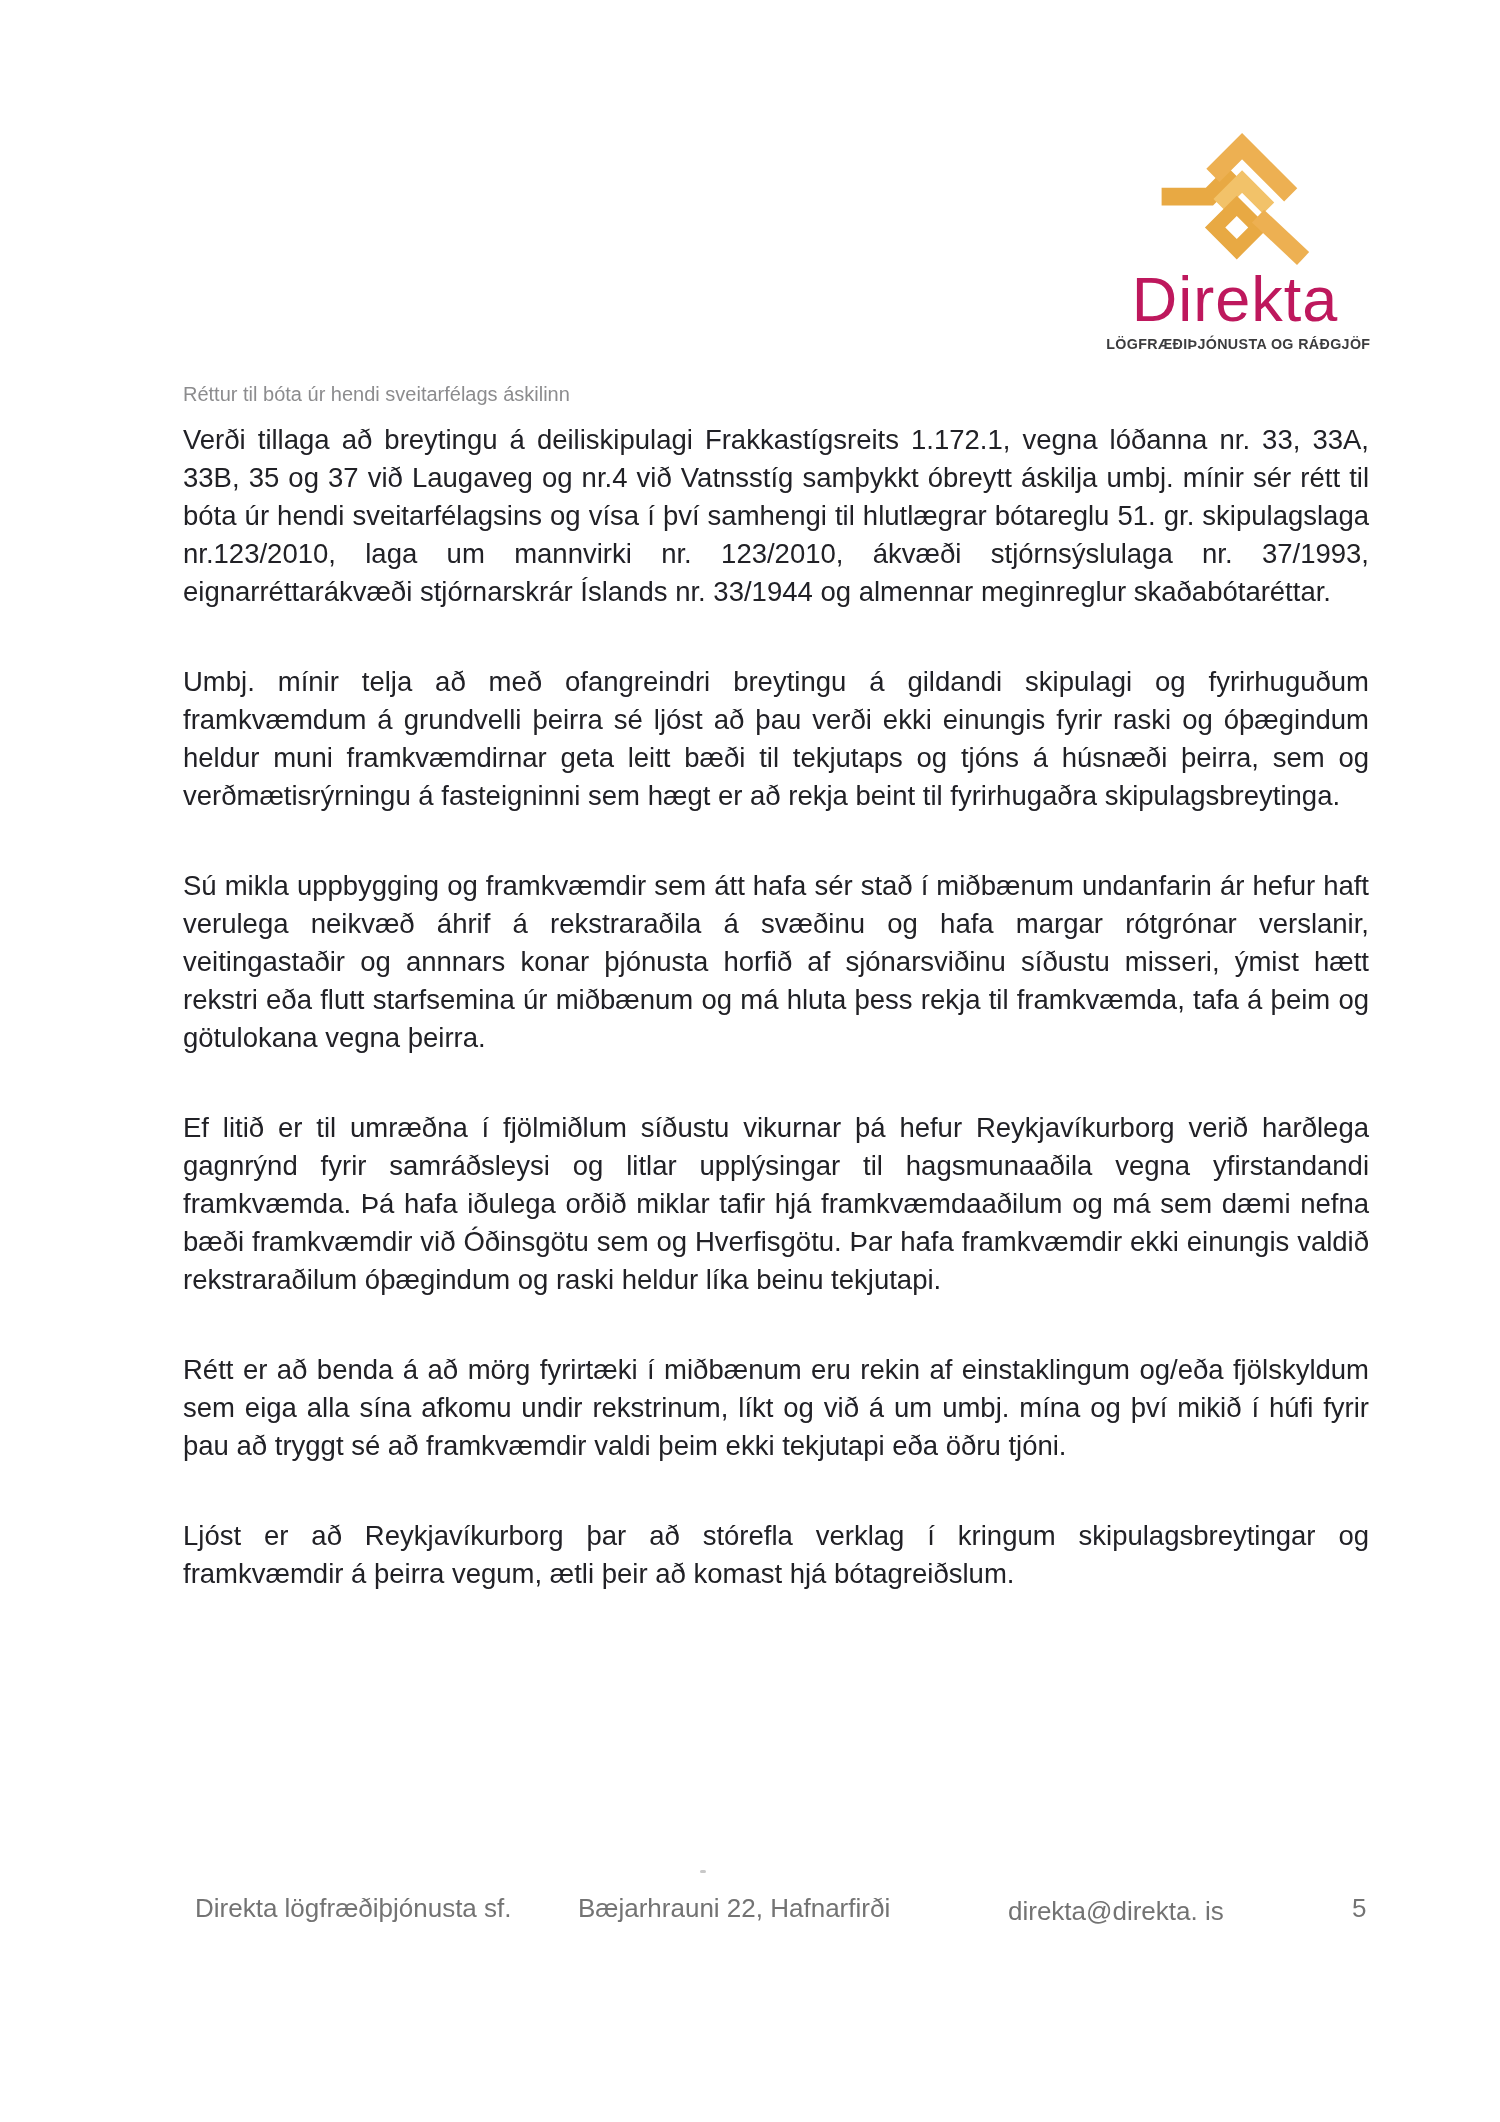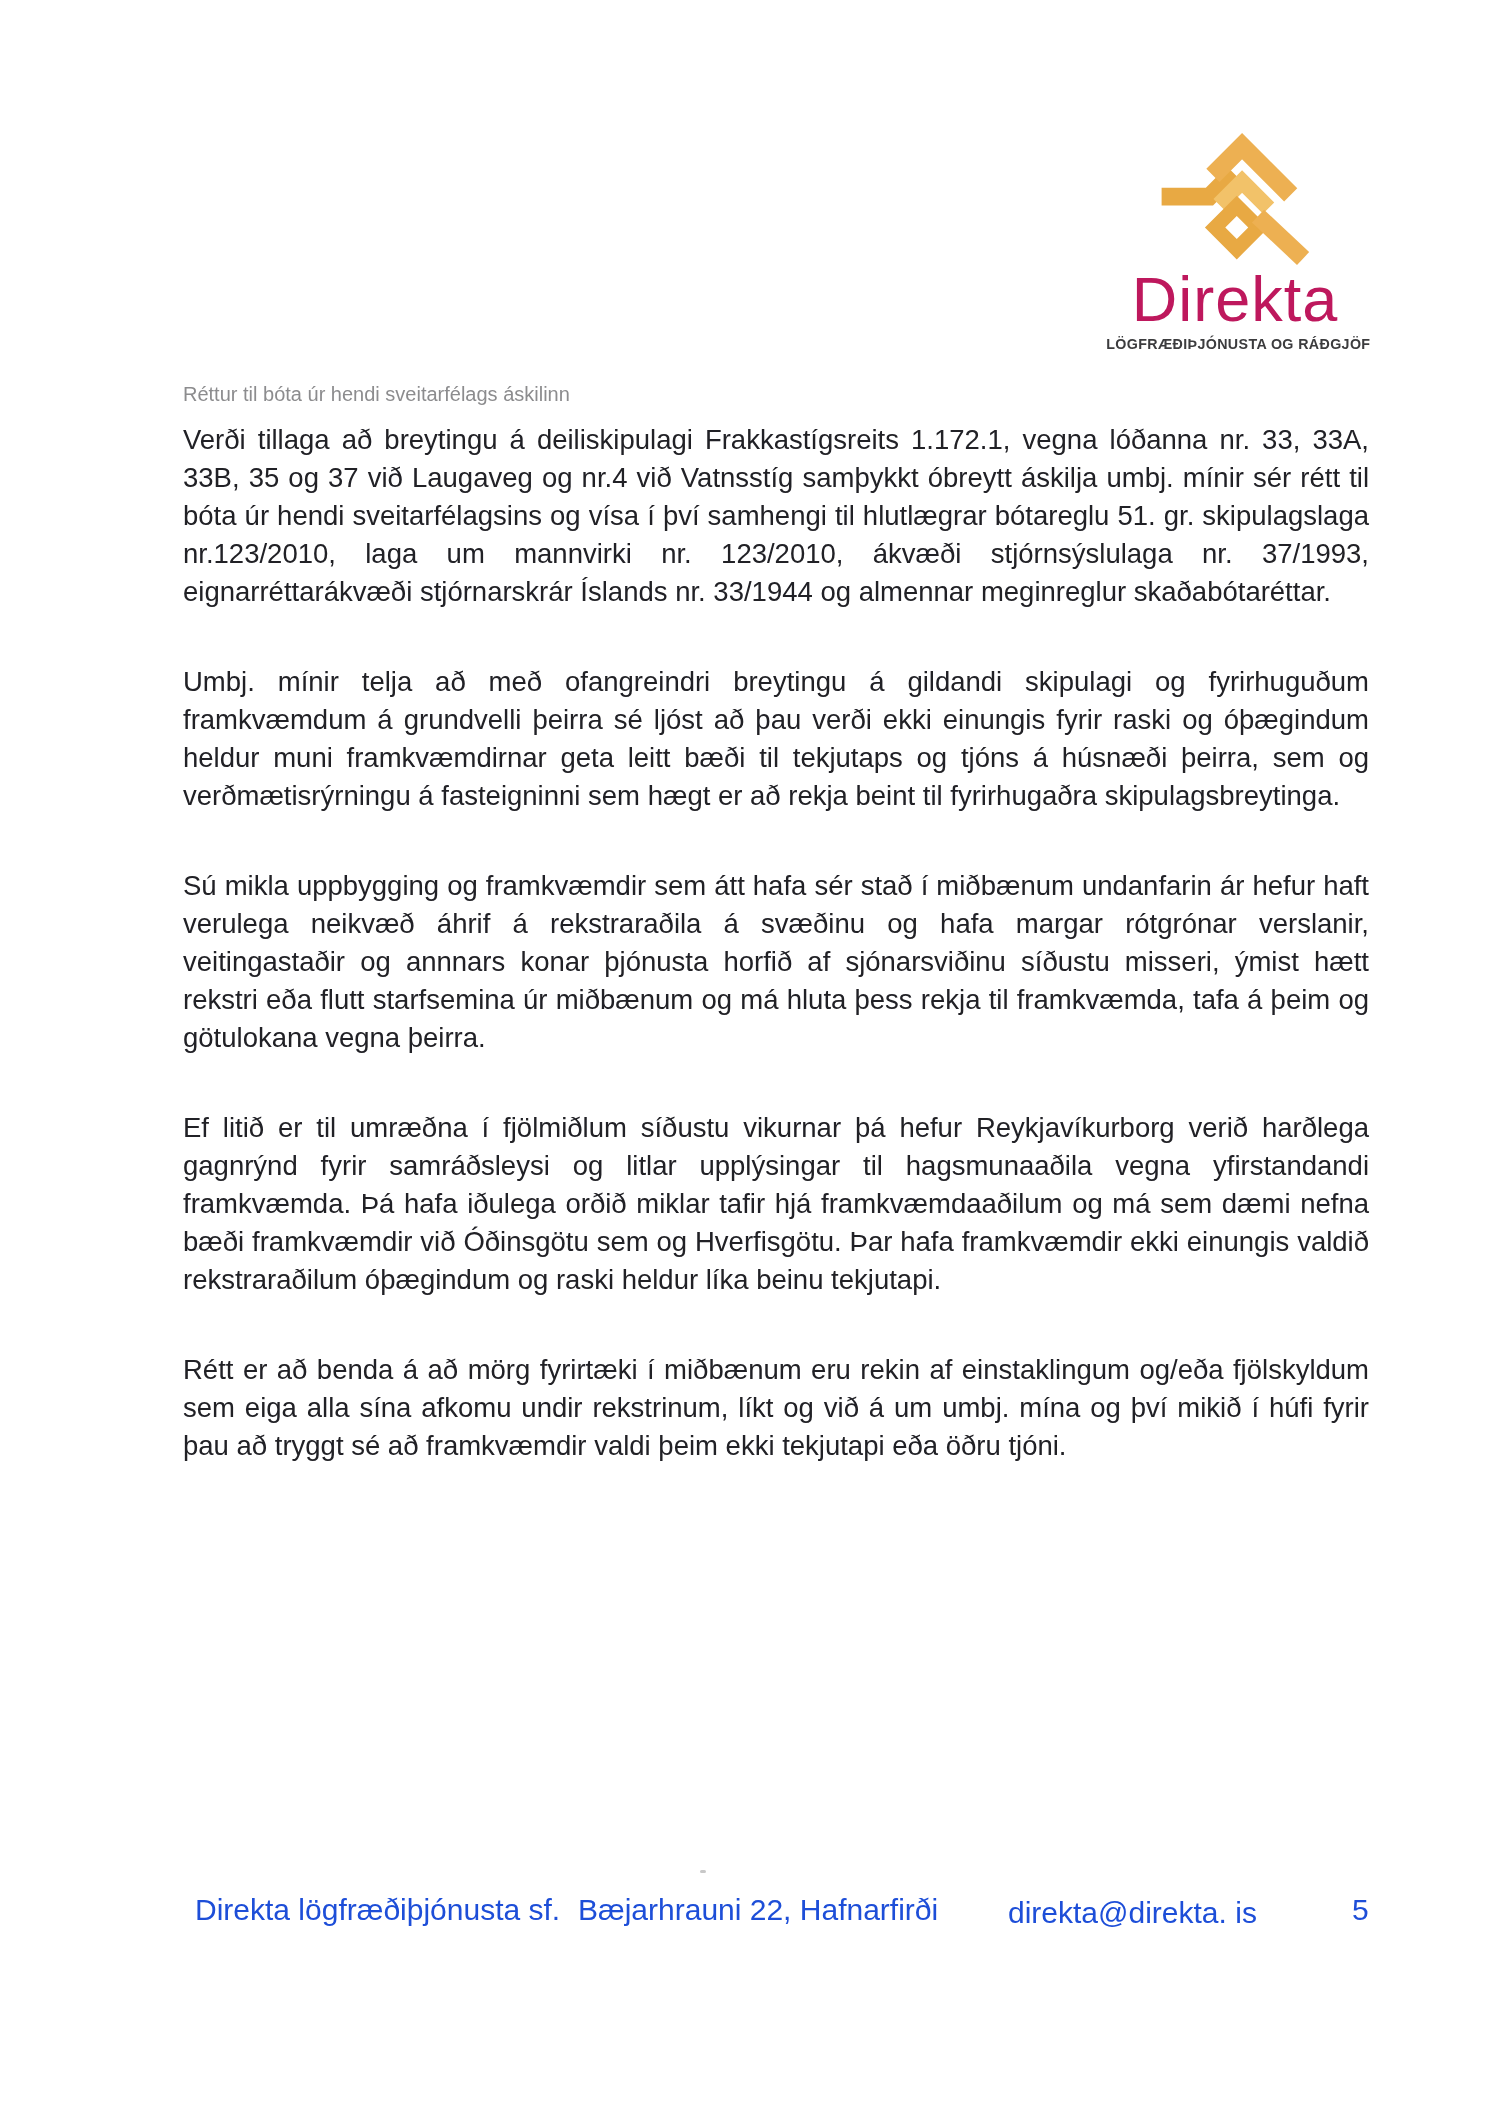--- a/index.html
+++ b/index.html
@@ -66,22 +66,22 @@
     color: #212126;
   }
 
   
   .doc-footer {
     position: absolute;
     left: 0;
     top: 1893px;
     width: 1500px;
     height: 40px;
-    font-size: 30px;
-    color: #1d4ed8;
+    font-size: 26px;
+    color: #737373;
   }
   .footer-company  { position: absolute; left: 195px;  top: 0; white-space: nowrap; }
   .footer-address  { position: absolute; left: 578px;  top: 0; white-space: nowrap; text-align: right; }
   .footer-email    { position: absolute; left: 1008px; top: 3px; white-space: nowrap; }
   .footer-page     { position: absolute; left: 1352px; top: 0; white-space: nowrap; }
 
   .scan-artifact {
     position: absolute;
     left: 700px;
     top: 1870px;
@@ -115,20 +115,21 @@
 </div>
 
 <div class="doc-heading">Réttur til bóta úr hendi sveitarfélags áskilinn</div>
 
 <div class="doc-body">
   <p>Verði tillaga að breytingu á deiliskipulagi Frakkastígsreits 1.172.1, vegna lóðanna nr. 33, 33A, 33B, 35 og 37 við Laugaveg og nr.4 við Vatnsstíg samþykkt óbreytt áskilja umbj. mínir sér rétt til bóta úr hendi sveitarfélagsins og vísa í því samhengi til hlutlægrar bótareglu 51. gr. skipulagslaga nr.123/2010, laga um mannvirki nr. 123/2010, ákvæði stjórnsýslulaga nr. 37/1993, eignarréttarákvæði stjórnarskrár Íslands nr. 33/1944 og almennar meginreglur skaðabótaréttar.</p>
   <p>Umbj. mínir telja að með ofangreindri breytingu á gildandi skipulagi og fyrirhuguðum framkvæmdum á grundvelli þeirra sé ljóst að þau verði ekki einungis fyrir raski og óþægindum heldur muni framkvæmdirnar geta leitt bæði til tekjutaps og tjóns á húsnæði þeirra, sem og verðmætisrýrningu á fasteigninni sem hægt er að rekja beint til fyrirhugaðra skipulagsbreytinga.</p>
   <p>Sú mikla uppbygging og framkvæmdir sem átt hafa sér stað í miðbænum undanfarin ár hefur haft verulega neikvæð áhrif á rekstraraðila á svæðinu og hafa margar rótgrónar verslanir, veitingastaðir og annnars konar þjónusta horfið af sjónarsviðinu síðustu misseri, ýmist hætt rekstri eða flutt starfsemina úr miðbænum og má hluta þess rekja til framkvæmda, tafa á þeim og götulokana vegna þeirra.</p>
   <p>Ef litið er til umræðna í fjölmiðlum síðustu vikurnar þá hefur Reykjavíkurborg verið harðlega gagnrýnd fyrir samráðsleysi og litlar upplýsingar til hagsmunaaðila vegna yfirstandandi framkvæmda. Þá hafa iðulega orðið miklar tafir hjá framkvæmdaaðilum og má sem dæmi nefna bæði framkvæmdir við Óðinsgötu sem og Hverfisgötu. Þar hafa framkvæmdir ekki einungis valdið rekstraraðilum óþægindum og raski heldur líka beinu tekjutapi.</p>
   <p>Rétt er að benda á að mörg fyrirtæki í miðbænum eru rekin af einstaklingum og/eða fjölskyldum sem eiga alla sína afkomu undir rekstrinum, líkt og við á um umbj. mína og því mikið í húfi fyrir þau að tryggt sé að framkvæmdir valdi þeim ekki tekjutapi eða öðru tjóni.</p>
+  <p>Ljóst er að Reykjavíkurborg þar að stórefla verklag í kringum skipulagsbreytingar og framkvæmdir á þeirra vegum, ætli þeir að komast hjá bótagreiðslum.</p>
 </div>
 
 <div class="scan-artifact"></div>
 
 <div class="doc-footer">
   <span class="footer-company">Direkta lögfræðiþjónusta sf.</span>
   <span class="footer-address">Bæjarhrauni 22, Hafnarfirði</span>
   <span class="footer-email">direkta@direkta. is</span>
   <span class="footer-page">5</span>
 </div>

